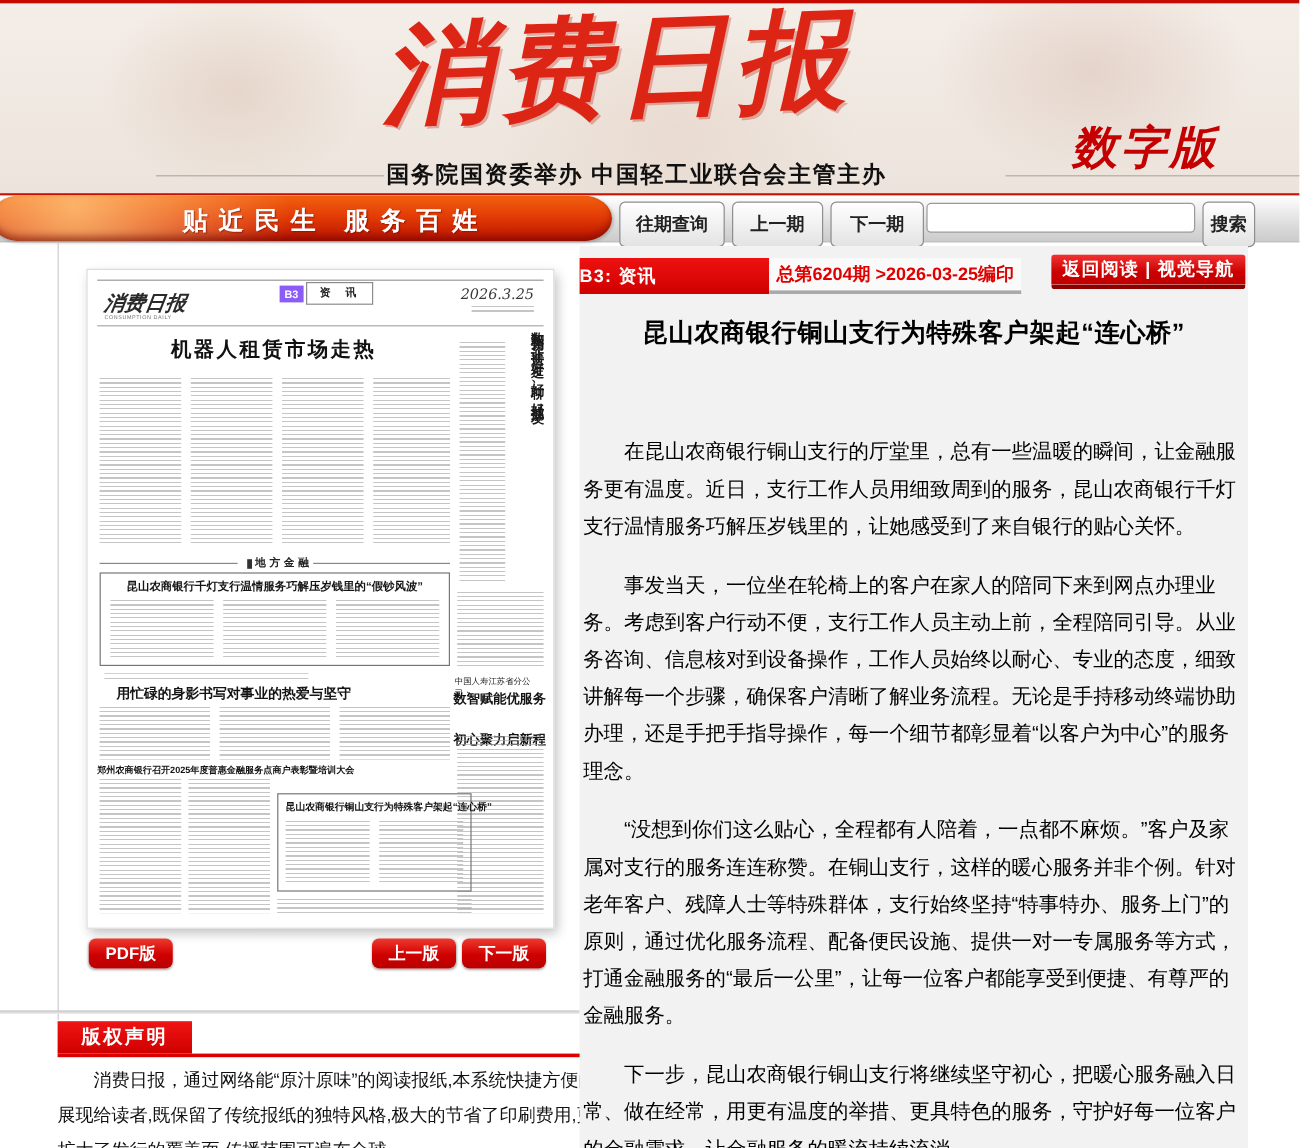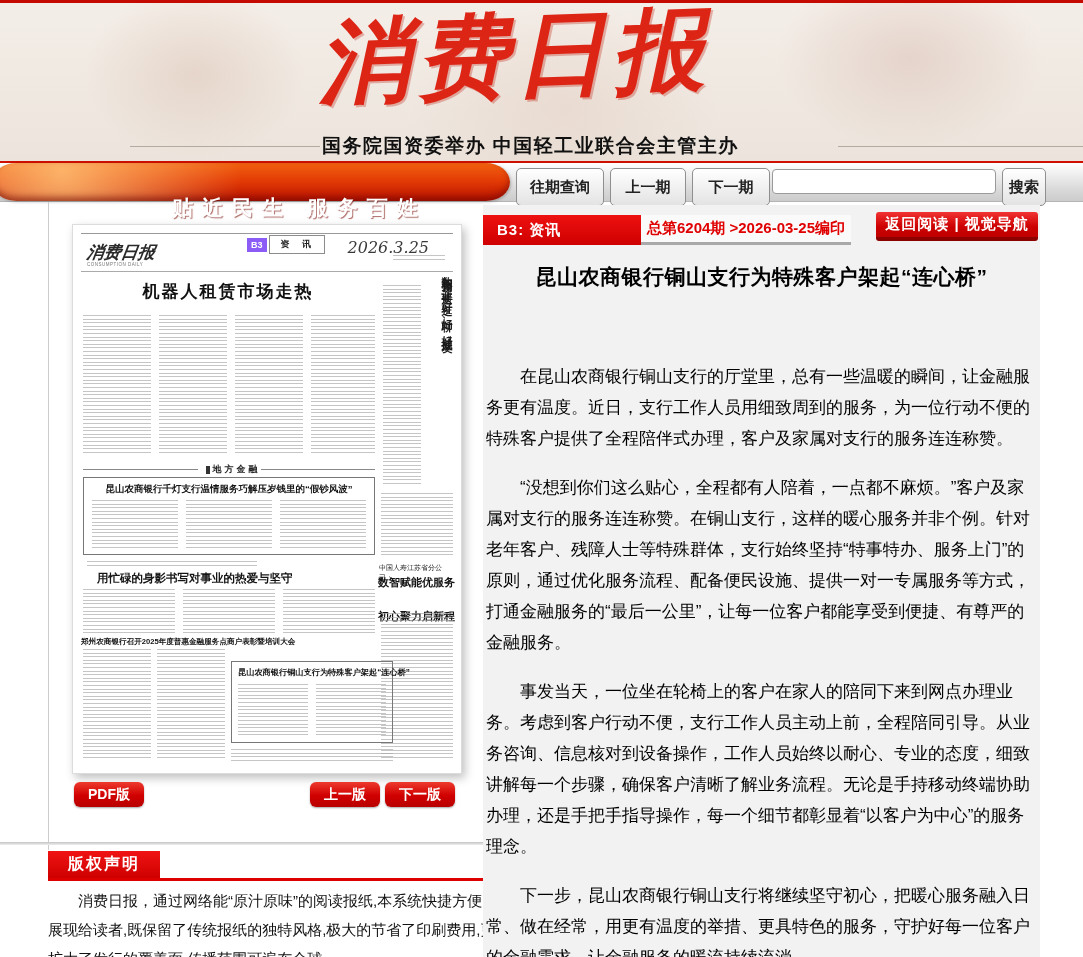--- a/index.html
+++ b/index.html
@@ -43,22 +43,22 @@
   }
   .nav-pill{
     position:absolute;top:0;left:-8px;width:518px;height:38px;
     border-radius:28px/22px;
     background:
       radial-gradient(circle at 70px 9px, rgba(255,195,120,.85), rgba(255,195,120,0) 40%),
       linear-gradient(180deg,#f2610f 0%,#e23a05 48%,#b91200 100%);
     box-shadow:inset 0 -4px 6px rgba(110,8,0,.55), 1px 1px 3px rgba(0,0,0,.25);
   }
   .nav-slogan{
-    position:absolute;top:7px;left:180px;font-size:21px;font-weight:bold;color:#ffffff;
-    letter-spacing:9px;white-space:nowrap;text-shadow:1px 1px 1px rgba(120,10,0,.6);margin-top:24px;
+    position:absolute;top:7px;left:160px;font-size:21px;font-weight:bold;color:#ffffff;
+    letter-spacing:9px;white-space:nowrap;text-shadow:1px 1px 1px rgba(120,10,0,.6);
   }
   .nav-btn{
     position:absolute;top:5px;height:38px;box-sizing:border-box;
     border:1px solid #8f8f8f;border-radius:5px;
     background:linear-gradient(180deg,#ffffff,#e3e3e3);
     font-size:15px;font-weight:bold;color:#222;
     display:flex;align-items:center;justify-content:center;cursor:pointer;
     font-family:"Liberation Sans",sans-serif;
   }
   .btn-past{left:516px;width:88px;}
@@ -78,23 +78,23 @@
   }
   .sheet-abs{position:absolute;}
   .sim{background-image:repeating-linear-gradient(180deg,#a6a6a6 0,#a6a6a6 1px,transparent 1px,transparent 3.6px);opacity:.65;}
   .mast-rule{position:absolute;height:1px;background:#999;}
   .mast-logo{
     position:absolute;top:16px;left:14px;font-family:"DejaVu Serif",serif;font-style:italic;
     font-weight:bold;font-size:17px;color:#2a2a2a;transform:skewX(-8deg);white-space:nowrap;
   }
   .mast-sub{position:absolute;top:37px;left:14px;font-size:4.5px;color:#777;letter-spacing:.5px;}
   .mast-badge{position:absolute;top:10px;left:160px;display:flex;align-items:center;}
-  .badge-code{background:#8b5cf6;color:#fff;font-size:9px;font-weight:bold;padding:2px 4px;margin-left:14px;}
+  .badge-code{background:#8b5cf6;color:#fff;font-size:9px;font-weight:bold;padding:2px 4px;}
   .badge-name{border:1px solid #8c8c8c;font-size:9px;font-weight:bold;color:#222;letter-spacing:5px;padding:2px 8px 2px 11px;margin-left:2px;}
-  .mast-date{position:absolute;top:13px;right:32px;font-family:"DejaVu Serif",serif;font-style:italic;font-size:16px;color:#3a3a3a;}
+  .mast-date{position:absolute;top:13px;right:16px;font-family:"DejaVu Serif",serif;font-style:italic;font-size:12px;color:#3a3a3a;}
   .headline-main{
     position:absolute;top:55px;left:26px;width:258px;text-align:center;
     font-size:17px;font-weight:bold;color:#111;letter-spacing:2px;white-space:nowrap;
   }
   .vert-headline{
     position:absolute;top:42px;left:354px;height:224px;width:26px;
     writing-mode:vertical-rl;font-size:11px;font-weight:bold;color:#1a1a1a;letter-spacing:2px;line-height:1.2;
   }
   .sec-header{position:absolute;top:238px;left:10px;width:292px;display:flex;align-items:center;}
   .sec-header .ln{flex:1;height:1px;background:#888;}
@@ -127,21 +127,21 @@
   .copy-underline{position:absolute;left:48px;top:878px;width:465px;height:3px;background:#dd0000;}
   .copy-body{
     position:absolute;left:48px;top:886px;width:462px;font-size:15px;color:#111;
     line-height:29px;text-indent:2em;
   }
   
   .article-panel{position:absolute;left:483px;top:205px;width:557px;height:752px;background:#f2f2f2;}
   .art-badge{
     position:absolute;left:0;top:10px;width:158px;height:30px;box-sizing:border-box;
     background:linear-gradient(180deg,#ee1111,#cf0000);color:#fff;font-size:15px;font-weight:bold;
-    display:flex;align-items:center;padding-left:14px;letter-spacing:1px;
+    display:flex;align-items:center;letter-spacing:1px;
   }
   .issue-strip{
     position:absolute;left:158px;top:10px;width:210px;height:27px;
     border-bottom:3px solid #a9a9a9;background:#fafafa;
     display:flex;align-items:center;justify-content:center;
     color:#e00000;font-size:15px;font-weight:bold;white-space:nowrap;
   }
   .back-nav-btn{
     position:absolute;right:2px;top:7px;width:162px;height:29px;border-radius:3px;cursor:pointer;
     background:linear-gradient(180deg,#f23333,#cc0000 60%,#c00000);
@@ -167,20 +167,21 @@
 </style>
 </head>
 <body>
 
 <div class="top-red-line"></div>
 
 <div class="header">
   <div class="hdr-line-left"></div>
   <div class="hdr-line-right"></div>
   <div class="logo">消费日报</div>
+  <div class="digital">数字版</div>
   <div class="organizers">国务院国资委举办  中国轻工业联合会主管主办</div>
 </div>
 
 <div class="navbar">
   <div class="nav-pill">
     <div class="nav-slogan">贴近民生  服务百姓</div>
   </div>
   <div class="nav-btn btn-past">往期查询</div>
   <div class="nav-btn btn-previssue">上一期</div>
   <div class="nav-btn btn-nextissue">下一期</div>
@@ -262,19 +263,19 @@
 
 <div class="article-panel">
   <div class="art-badge">B3: 资讯</div>
   <div class="issue-strip">总第6204期 &gt;2026-03-25编印</div>
   <button class="back-nav-btn">返回阅读 | 视觉导航</button>
 
   <div class="art-title">昆山农商银行铜山支行为特殊客户架起“连心桥”</div>
 
 
   <div class="art-body">
-    <p>在昆山农商银行铜山支行的厅堂里，总有一些温暖的瞬间，让金融服务更有温度。近日，支行工作人员用细致周到的服务，为一位行动不便的特殊客户提供了全程陪伴式办理，客户及家属对支行的服务连连称赞。</p>
+    <p>在昆山农商银行铜山支行的厅堂里，总有一些温暖的瞬间，让金融服务更有温度。近日，支行工作人员用细致周到的服务，昆山农商银行千灯支行温情服务巧解压岁钱里的，让她感受到了来自银行的贴心关怀。</p>
+    <p>事发当天，一位坐在轮椅上的客户在家人的陪同下来到网点办理业务。考虑到客户行动不便，支行工作人员主动上前，全程陪同引导。从业务咨询、信息核对到设备操作，工作人员始终以耐心、专业的态度，细致讲解每一个步骤，确保客户清晰了解业务流程。无论是手持移动终端协助办理，还是手把手指导操作，每一个细节都彰显着“以客户为中心”的服务理念。</p>
     <p>“没想到你们这么贴心，全程都有人陪着，一点都不麻烦。”客户及家属对支行的服务连连称赞。在铜山支行，这样的暖心服务并非个例。针对老年客户、残障人士等特殊群体，支行始终坚持“特事特办、服务上门”的原则，通过优化服务流程、配备便民设施、提供一对一专属服务等方式，打通金融服务的“最后一公里”，让每一位客户都能享受到便捷、有尊严的金融服务。</p>
-    <p>事发当天，一位坐在轮椅上的客户在家人的陪同下来到网点办理业务。考虑到客户行动不便，支行工作人员主动上前，全程陪同引导。从业务咨询、信息核对到设备操作，工作人员始终以耐心、专业的态度，细致讲解每一个步骤，确保客户清晰了解业务流程。无论是手持移动终端协助办理，还是手把手指导操作，每一个细节都彰显着“以客户为中心”的服务理念。</p>
     <p>下一步，昆山农商银行铜山支行将继续坚守初心，把暖心服务融入日常、做在经常，用更有温度的举措、更具特色的服务，守护好每一位客户的金融需求，让金融服务的暖流持续流淌。</p>
 
   </div>
 </div>
 
 </body></html>

